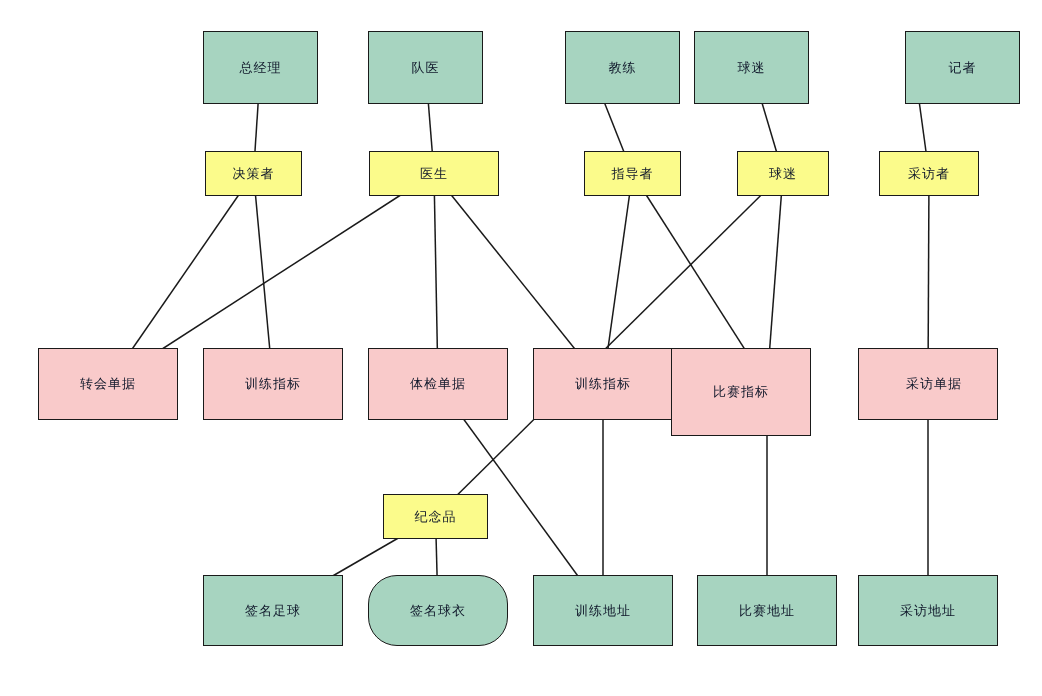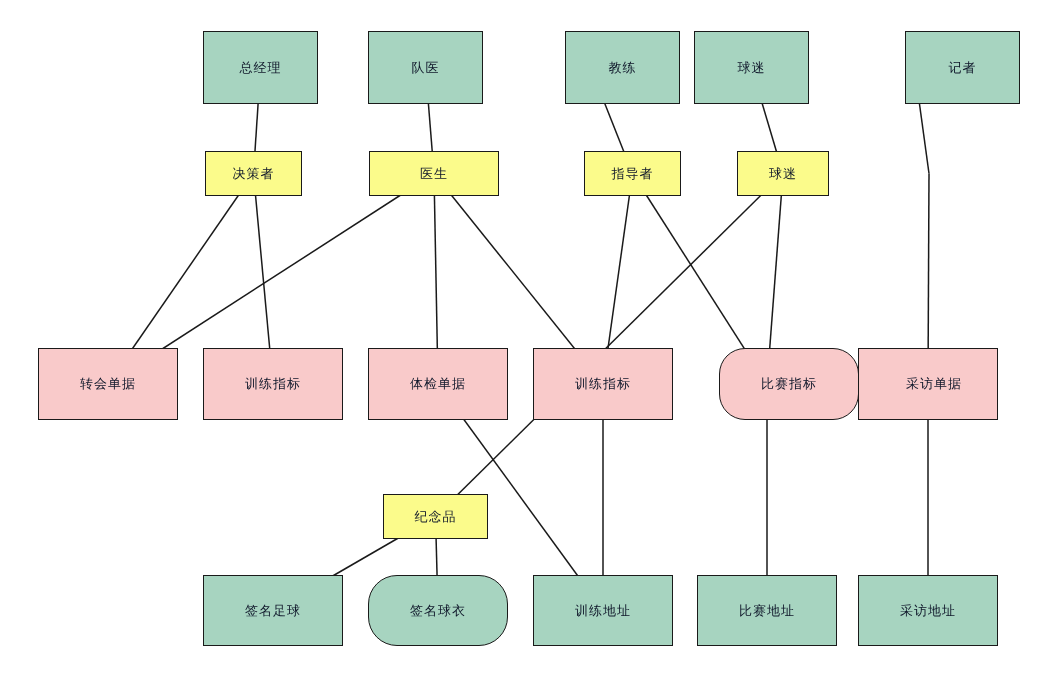--- a/index.html
+++ b/index.html
@@ -66,25 +66,26 @@
 
 <div class="node" style="left: 203px; top: 31px; width: 115px; height: 73px; background: rgb(167, 212, 192); border-color: rgb(26, 26, 26);">总经理</div>
     <div class="node" style="left: 368px; top: 31px; width: 115px; height: 73px; background: rgb(167, 212, 192); border-color: rgb(26, 26, 26);">队医</div>
     <div class="node" style="left: 533px; top: 31px; width: 115px; height: 73px; background: rgb(167, 212, 192); border-color: rgb(26, 26, 26); margin-left: 32px;">教练</div>
     <div class="node" style="left: 694px; top: 31px; width: 115px; height: 73px; background: rgb(167, 212, 192); border-color: rgb(26, 26, 26);">球迷</div>
     <div class="node" style="left: 857px; top: 31px; width: 115px; height: 73px; background: rgb(167, 212, 192); border-color: rgb(26, 26, 26); margin-left: 48px;">记者</div>
     <div class="node" style="left: 205px; top: 151px; width: 97px; height: 45px; background: rgb(251, 251, 139); border-color: rgb(26, 26, 26);">决策者</div>
     <div class="node" style="left: 369px; top: 151px; width: 130px; height: 45px; background: rgb(251, 251, 139); border-color: rgb(26, 26, 26);">医生</div>
     <div class="node" style="left: 584px; top: 151px; width: 97px; height: 45px; background: rgb(251, 251, 139); border-color: rgb(26, 26, 26);">指导者</div>
     <div class="node" style="left: 737px; top: 151px; width: 92px; height: 45px; background: rgb(251, 251, 139); border-color: rgb(26, 26, 26);">球迷</div>
+    <div class="node" style="left: 879px; top: 151px; width: 100px; height: 45px; background: rgb(251, 251, 139); border-color: rgb(26, 26, 26);">采访者</div>
     <div class="node" style="left: 38px; top: 348px; width: 140px; height: 72px; background: rgb(249, 202, 202); border-color: rgb(26, 26, 26);">转会单据</div>
     <div class="node" style="left: 203px; top: 348px; width: 140px; height: 72px; background: rgb(249, 202, 202); border-color: rgb(26, 26, 26);">训练指标</div>
     <div class="node" style="left: 368px; top: 348px; width: 140px; height: 72px; background: rgb(249, 202, 202); border-color: rgb(26, 26, 26);">体检单据</div>
     <div class="node" style="left: 533px; top: 348px; width: 140px; height: 72px; background: rgb(249, 202, 202); border-color: rgb(26, 26, 26);">训练指标</div>
-    <div class="node" style="left: 719px; top: 348px; width: 140px; height: 72px; background: rgb(249, 202, 202); border-color: rgb(26, 26, 26); border-radius: 26px;">比赛指标</div>
+    <div class="node" style="left: 671px; top: 348px; width: 140px; height: 88px; background: rgb(249, 202, 202); border-color: rgb(26, 26, 26);">比赛指标</div>
     <div class="node" style="left: 858px; top: 348px; width: 140px; height: 72px; background: rgb(249, 202, 202); border-color: rgb(26, 26, 26); padding-left: 12px;">采访单据</div>
     <div class="node" style="left: 203px; top: 575px; width: 140px; height: 71px; background: rgb(167, 212, 192); border-color: rgb(26, 26, 26);">签名足球</div>
     <div class="node" style="left: 383px; top: 494px; width: 105px; height: 45px; background: rgb(251, 251, 139); border-color: rgb(26, 26, 26);">纪念品</div>
     <div class="node" style="left: 368px; top: 575px; width: 140px; height: 71px; background: rgb(167, 212, 192); border-color: rgb(26, 26, 26); border-radius: 29px;">签名球衣</div>
     <div class="node" style="left: 533px; top: 575px; width: 140px; height: 71px; background: rgb(167, 212, 192); border-color: rgb(26, 26, 26); text-align: right;">训练地址</div>
     <div class="node" style="left: 697px; top: 575px; width: 140px; height: 71px; background: rgb(167, 212, 192); border-color: rgb(26, 26, 26);">比赛地址</div>
     <div class="node" style="left: 858px; top: 575px; width: 140px; height: 71px; background: rgb(167, 212, 192); border-color: rgb(26, 26, 26);">采访地址</div>
   </div>
 
 </body></html>

